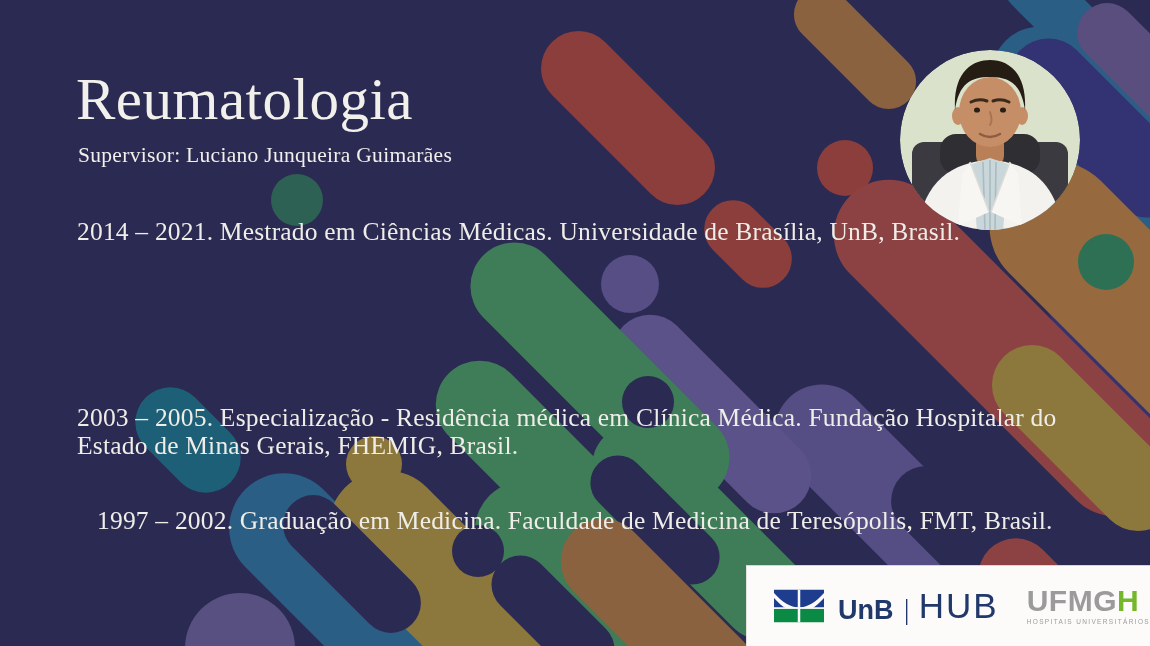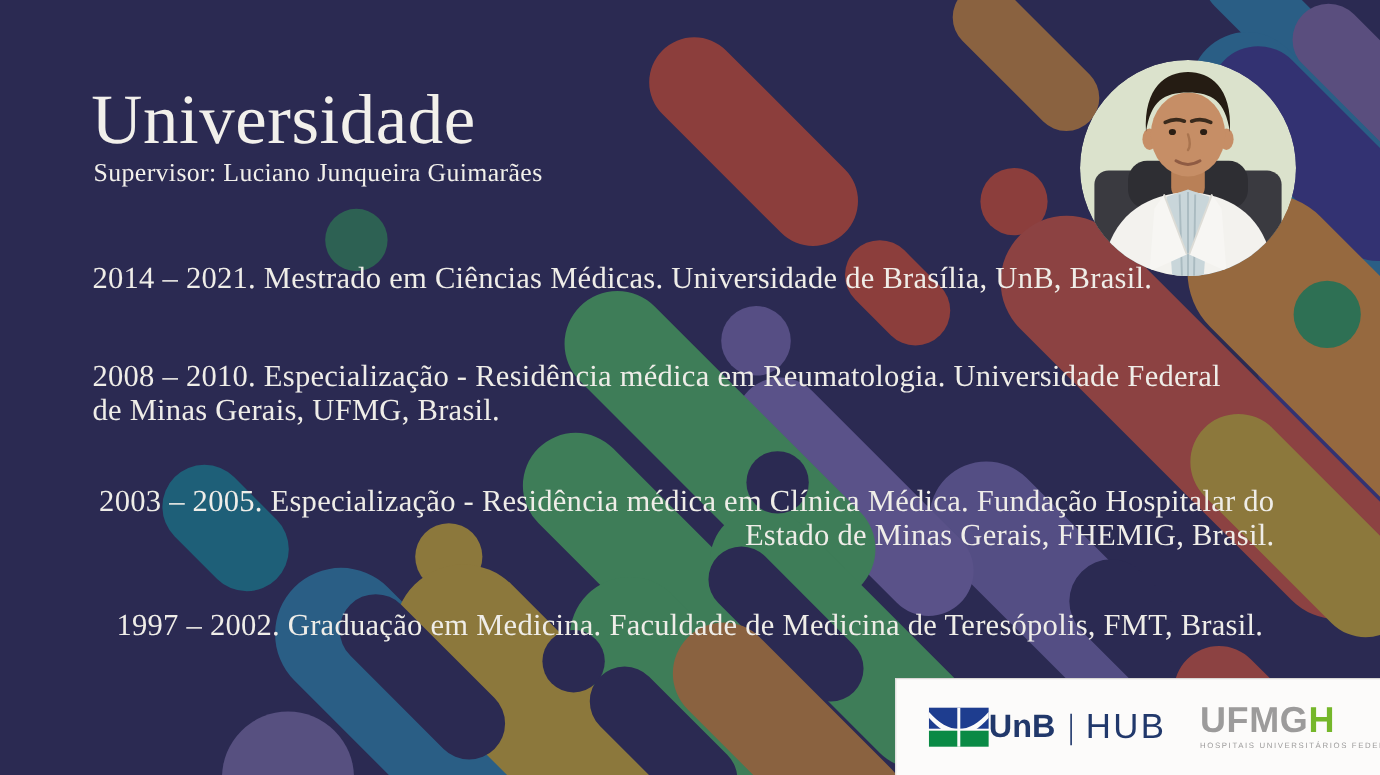--- a/index.html
+++ b/index.html
@@ -8,46 +8,46 @@
     background:#2B2A52;
     font-family:"Liberation Serif", serif;
   }
   .bg-svg{position:absolute; inset:0; display:block;}
   .content{position:absolute; inset:0;}
   .title{
     position:absolute; left:76px; top:70px;
     font-size:59px; line-height:1; color:#F2F0EB; letter-spacing:0.5px;
   }
   .subtitle{
-    position:absolute; left:78px; top:132px;
+    position:absolute; left:78px; top:143px;
     font-size:21.5px; color:#F2F0EB; letter-spacing:0.3px;
   }
   .edu{
     position:absolute; left:77px; color:#EFEDE8;
     font-size:25.5px; line-height:1.09; letter-spacing:0.2px;
   }
   .edu1{top:218px; max-width:980px;}
   .edu2{top:300px; max-width:950px;}
-  .edu3{top:404px; max-width:985px;text-align:right;}
+  .edu3{top:404px; max-width:985px;}
   .edu4{top:507px; max-width:1010px;margin-left:20px;}
   .photo{
     position:absolute; left:900px; top:50px; width:180px; height:180px;
     border-radius:50%; overflow:hidden;
   }
   .logo-bar{
     position:absolute; left:746px; top:565px; width:404px; height:81px;
     background:#FCFBFA; border-top:1px solid #D8D6D4; border-left:1px solid #E4E2E0;
     display:flex; align-items:center; box-sizing:border-box;
     font-family:"Liberation Sans", sans-serif;
   }
   .unb-mark{margin-left:27px; width:50px; height:34px; flex:0 0 auto;}
-  .unb-text{display:flex; align-items:flex-start; white-space:nowrap;}
+  .unb-text{margin-left:14px; display:flex; align-items:flex-end; white-space:nowrap;}
   .unb-acronym{font-size:27px; font-weight:700; color:#21386B;}
   .unb-sep{font-size:28px; font-weight:300; color:#21386B; margin:0 9px; transform:scaleX(0.6);}
-  .hub-acronym{font-size:29px; font-weight:400; color:#21386B; letter-spacing:2px;}
+  .hub-acronym{font-size:35px; font-weight:400; color:#21386B; letter-spacing:2px;}
   .ebserh{margin-left:28px; display:flex; flex-direction:column; line-height:1;}
   .ebserh-word{font-size:30px; font-weight:700; letter-spacing:0.5px; color:#9C9B9B; white-space:nowrap;}
   .ebserh-word .h-green{color:#75B72A;}
   .ebserh-tag{font-size:6.5px; letter-spacing:1.35px; color:#9C9B9B; margin-top:3px; white-space:nowrap;}
 </style>
 </head>
 <body>
 
 <div class="slide">
 
@@ -89,25 +89,24 @@
     <circle cx="240" cy="648" r="55" fill="#575080"></circle>
     <rect x="267" y="534" width="170" height="60" rx="30" fill="#2B2A52" transform="rotate(45 352 564)"></rect>
     <circle cx="478" cy="551" r="26" fill="#2B2A52"></circle>
     <rect x="478" y="588" width="150" height="58" rx="29" fill="#2B2A52" transform="rotate(45 553 617)"></rect>
     <rect x="875" y="505" width="180" height="70" rx="35" fill="#2B2A52" transform="rotate(45 965 540)"></rect>
     <rect x="960" y="582.5" width="200" height="75" rx="37.5" fill="#8C4242" transform="rotate(45 1060 620)"></rect>
   </svg>
 
   <div class="content">
 
-    <div class="title">Universidade</div>
+    <div class="title">Reumatologia</div>
     <div class="subtitle">Supervisor: Luciano Junqueira Guimarães</div>
 
     <div class="edu edu1">2014 – 2021. Mestrado em Ciências Médicas. Universidade de Brasília, UnB, Brasil.</div>
-    <div class="edu edu2">2008 – 2010. Especialização - Residência médica em Reumatologia. Universidade Federal de Minas Gerais, UFMG, Brasil.</div>
     <div class="edu edu3">2003 – 2005. Especialização - Residência médica em Clínica Médica. Fundação Hospitalar do Estado de Minas Gerais, FHEMIG, Brasil.</div>
     <div class="edu edu4">1997 – 2002. Graduação em Medicina. Faculdade de Medicina de Teresópolis, FMT, Brasil.</div>
 
     <div class="photo">
       <svg width="180" height="180" viewBox="0 0 180 180" aria-hidden="true">
         <circle cx="90" cy="90" r="90" fill="#DBE2CC"></circle>
 
         <rect x="12" y="92" width="156" height="88" rx="12" fill="#3A3A40"></rect>
         <rect x="40" y="84" width="100" height="40" rx="16" fill="#2E2E33"></rect>
 

